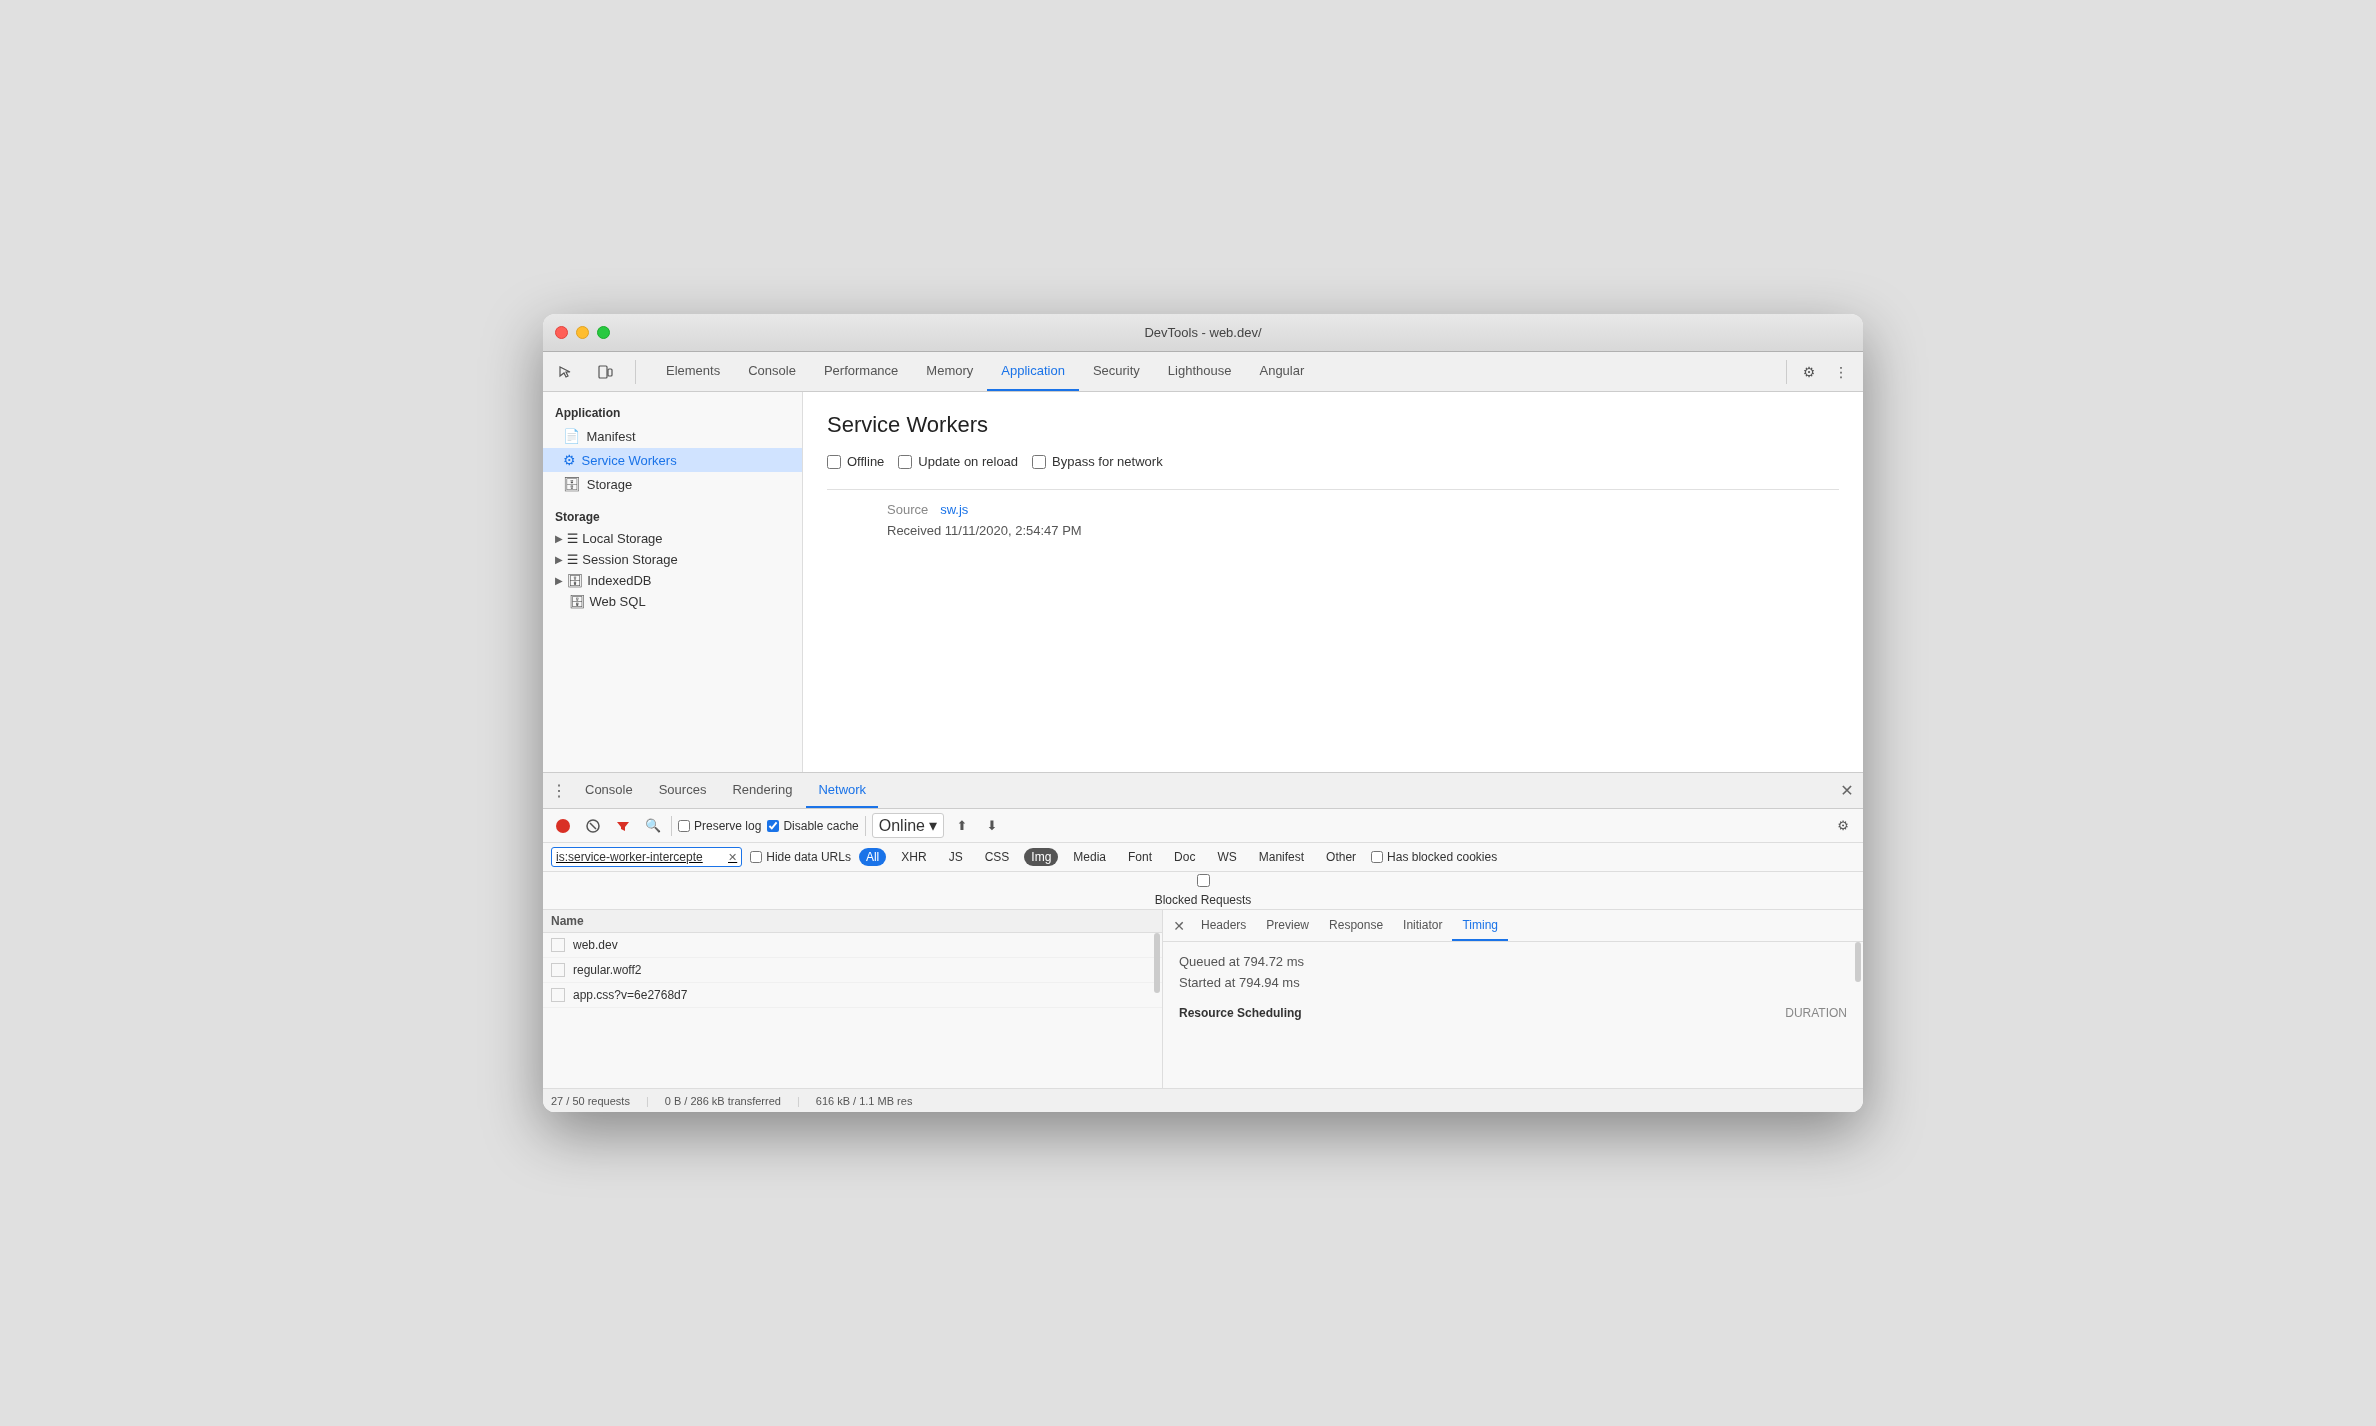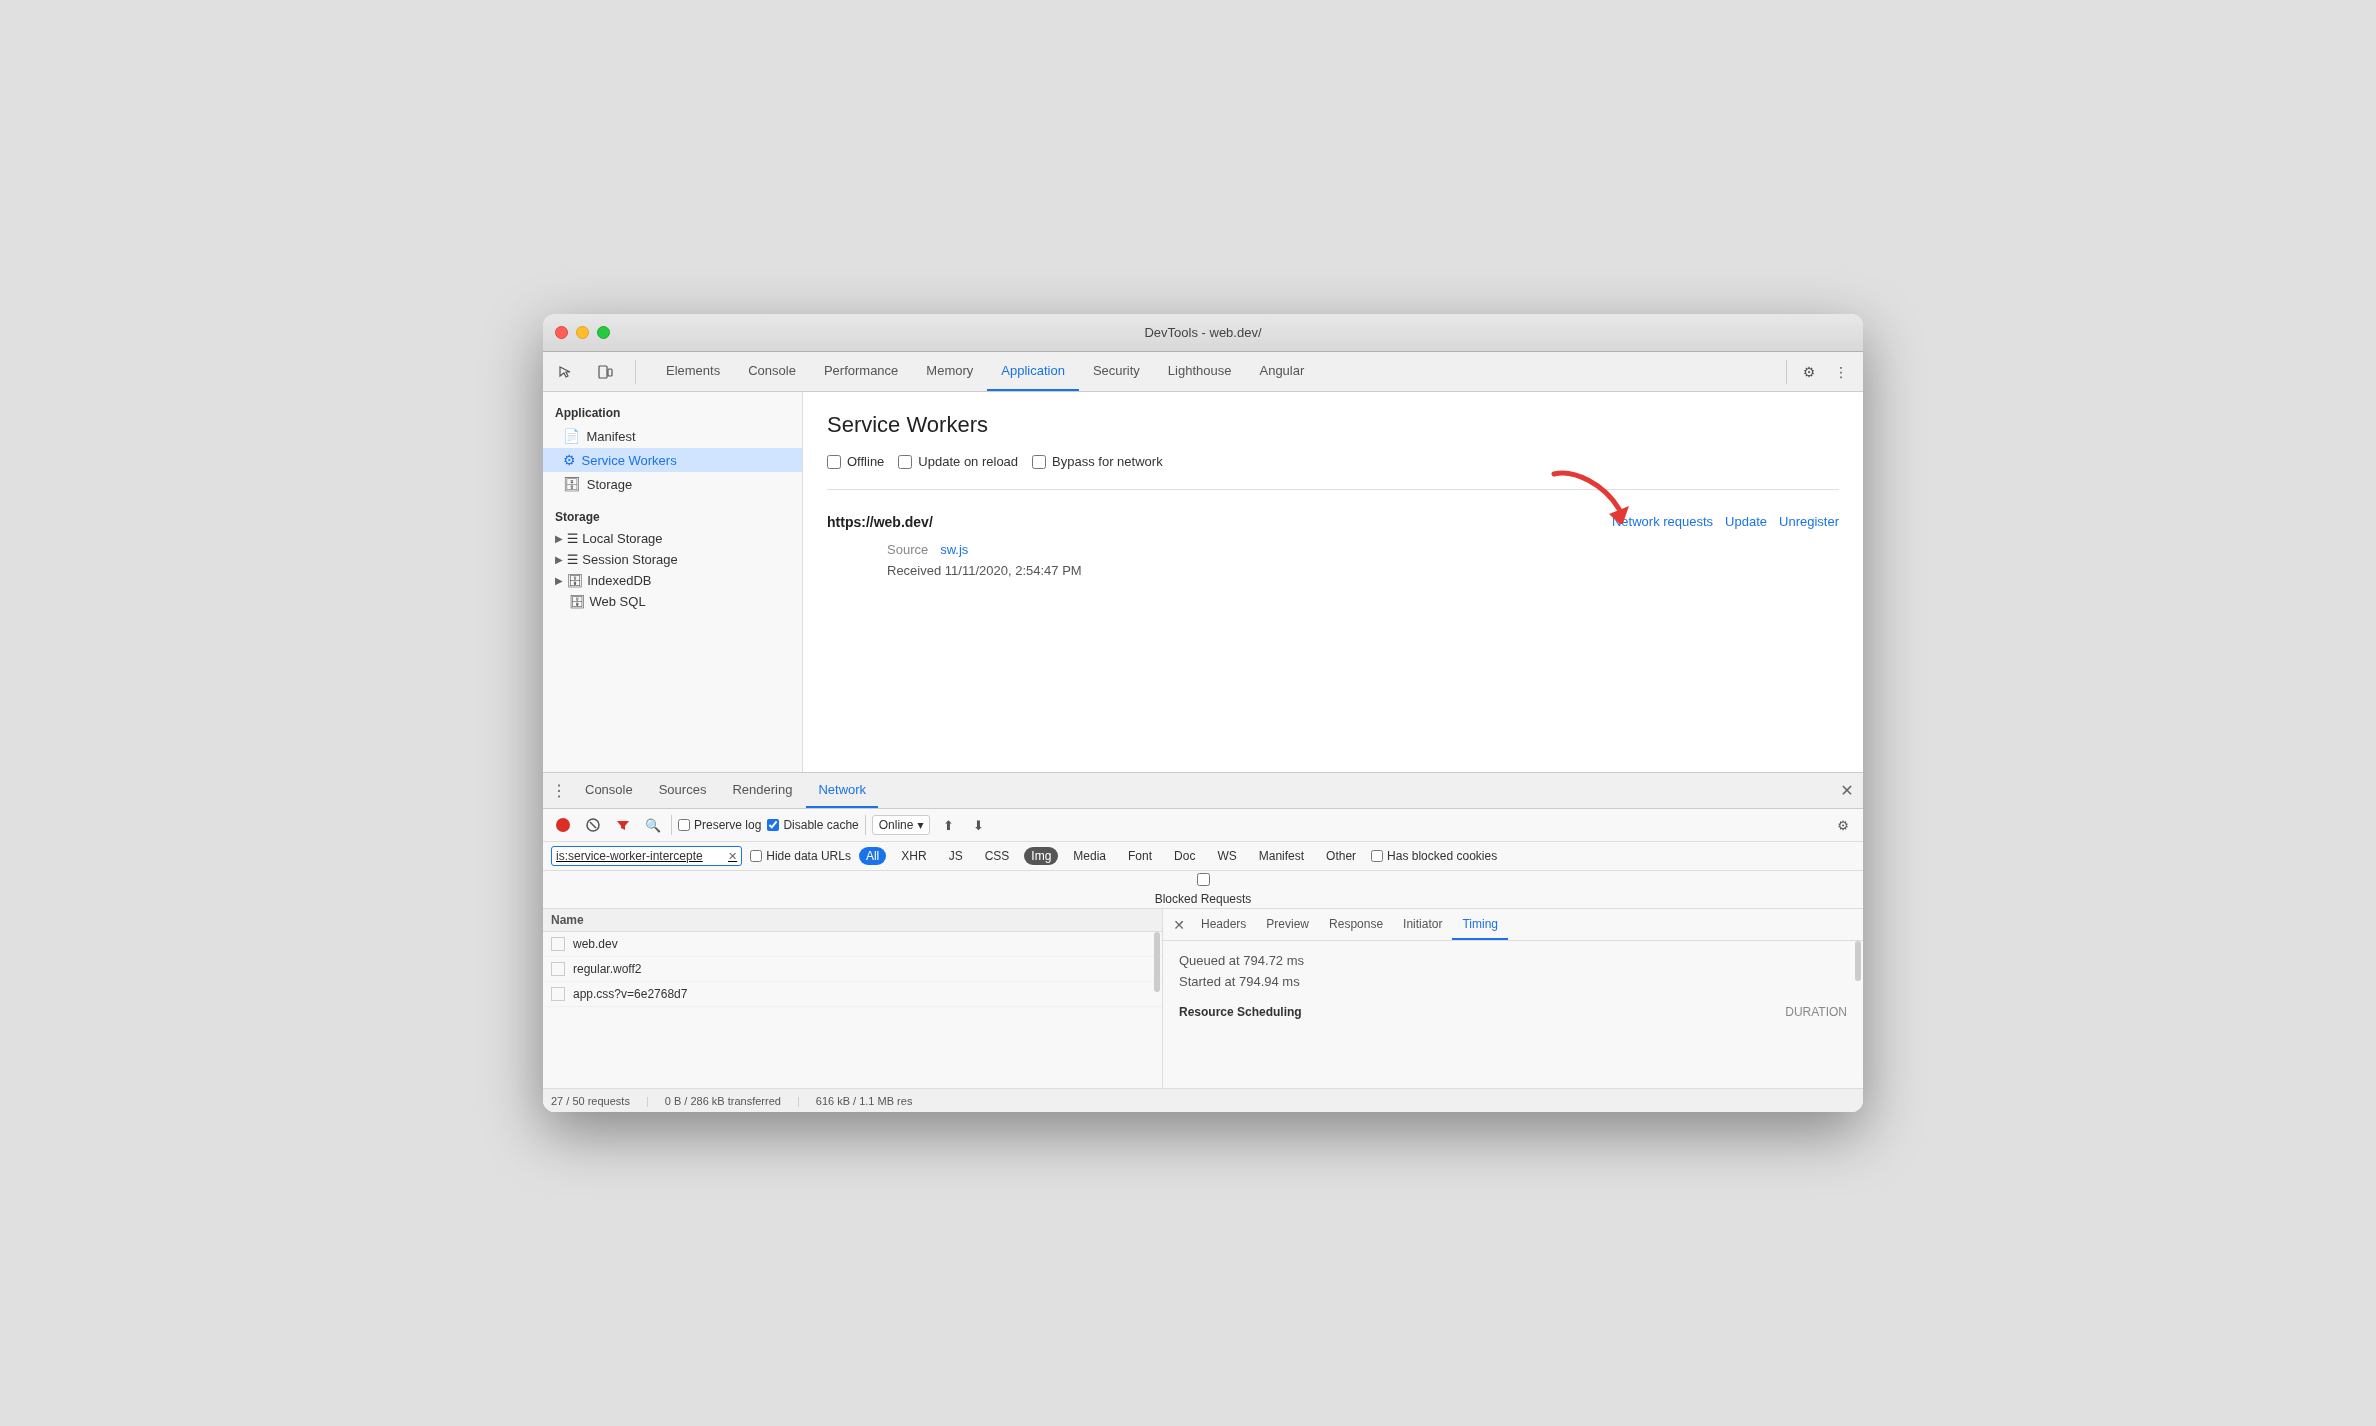--- a/index.html
+++ b/index.html
@@ -300,21 +300,21 @@
       display: flex; align-items: center; gap: 4px;
       font-size: 12px; color: #333;
     }
     .net-checkbox input { width: 12px; height: 12px; }
     .net-checkbox.checked-blue input { accent-color: #1a73e8; }
     .online-select {
       display: flex; align-items: center;
       border: 1px solid #ccc;
       border-radius: 3px;
       padding: 2px 6px;
-      font-size: 12px;
+      font-size: 16px;
       color: #333;
       cursor: pointer;
       gap: 4px;
       background: white;
     }
     
     .filter-bar {
       display: flex;
       align-items: center;
       padding: 4px 8px;
@@ -611,33 +611,20 @@
             <input type="checkbox" style="">
             <span>Update on reload</span>
           </label>
           <label class="sw-checkbox-item">
             <input type="checkbox" style="">
             <span>Bypass for network</span>
           </label>
         </div>
         <hr class="sw-divider">
 
-        <div class="sw-entry">
-          <div class="sw-entry-left">https://web.dev/</div>
-          <div class="sw-entry-right">
-
-            <svg width="90" height="60" viewBox="0 0 90 60" style="position:absolute; right: 205px; top: -50px;">
-              <path d="M10 10 C 30 5, 60 20, 75 45" stroke="#e53935" stroke-width="5" fill="none" stroke-linecap="round"></path>
-              <polygon points="65,50 85,42 78,62" fill="#e53935"></polygon>
-            </svg>
-            <a class="sw-link">Network requests</a>
-            <a class="sw-link">Update</a>
-            <a class="sw-link">Unregister</a>
-          </div>
-        </div>
 
         <div class="sw-details">
           <div class="sw-detail-row">
             <span class="sw-detail-label">Source</span>
             <a class="sw-link">sw.js</a>
           </div>
           <div class="sw-detail-row">
             <span>Received 11/11/2020, 2:54:47 PM</span>
           </div>
         </div>

